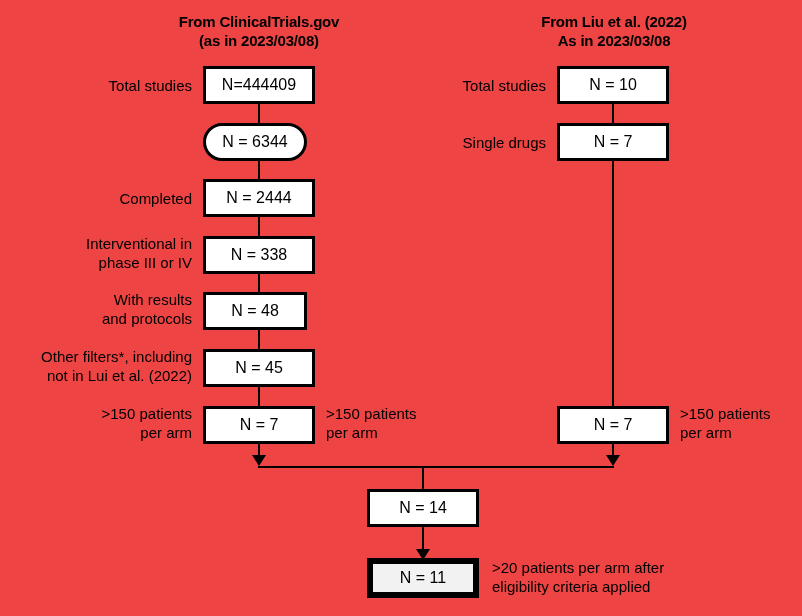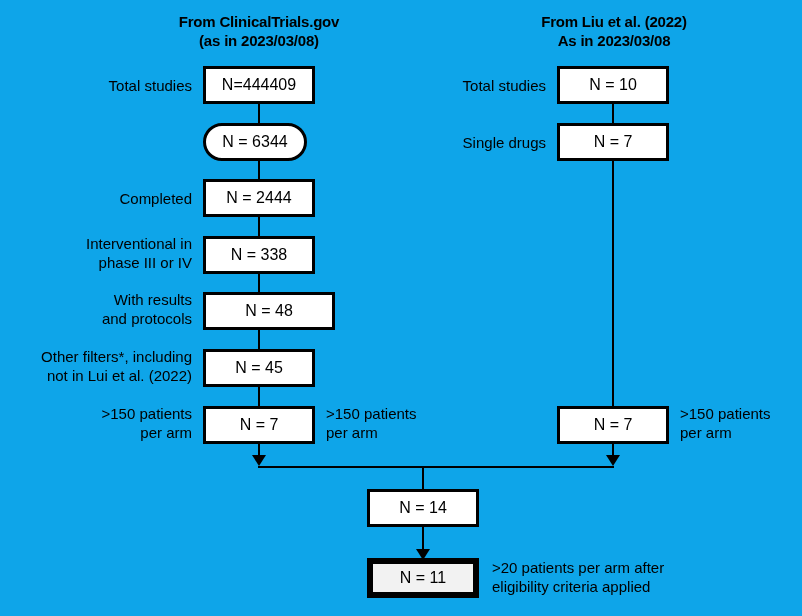--- a/index.html
+++ b/index.html
@@ -8,21 +8,21 @@
     background: #ffffff;
   }
   body {
     font-family: "Liberation Sans", sans-serif;
     color: #000000;
   }
   #canvas {
     position: relative;
     width: 802px;
     height: 616px;
-    background: #0ea5e9;
+    background: #ef4444;
     overflow: hidden;
   }
   .hdr {
     position: absolute;
     font-weight: bold;
     font-size: 15px;
     line-height: 19px;
     text-align: center;
     white-space: pre-line;
     letter-spacing: -0.2px;
@@ -98,21 +98,21 @@
 per arm</div>
 
   <div class="box" style="left:203px; top:66px; width:112px; height:38px;text-align:center;">N=444409</div>
 
   <div class="box" style="left:203px; top:123px; width:104px; height:38px;border-radius:19px;">N = 6344</div>
 
   <div class="box" style="left:203px; top:179px; width:112px; height:38px;text-align:center;">N = 2444</div>
 
   <div class="box" style="left:203px; top:236px; width:112px; height:38px;">N = 338</div>
 
-  <div class="box" style="left:203px; top:292px; width:132px; height:38px;">N = 48</div>
+  <div class="box" style="left:203px; top:292px; width:104px; height:38px;">N = 48</div>
 
   <div class="box" style="left:203px; top:349px; width:112px; height:38px;">N = 45</div>
 
   <div class="box" style="left:203px; top:406px; width:112px; height:38px;">N = 7</div>
 
   <div class="vline" style="left:258px; top:104px; height:19px;"></div>
   <div class="vline" style="left:258px; top:161px; height:18px;"></div>
   <div class="vline" style="left:258px; top:217px; height:19px;"></div>
   <div class="vline" style="left:258px; top:274px; height:18px;"></div>
   <div class="vline" style="left:258px; top:330px; height:19px;"></div>

